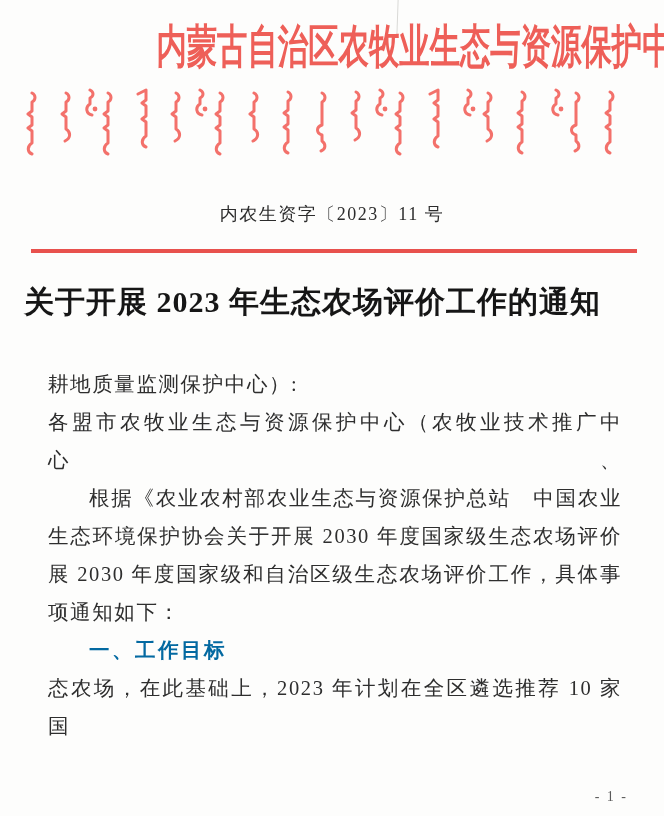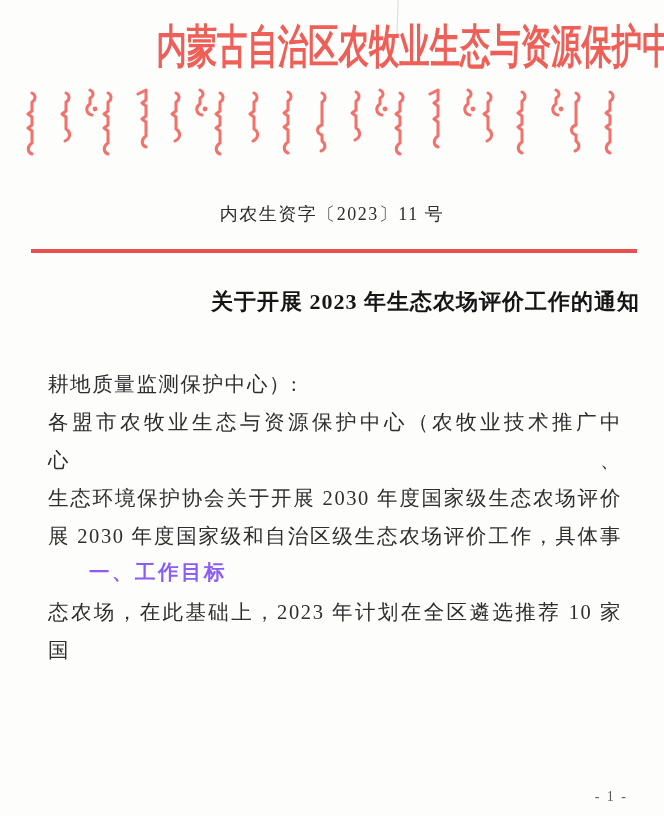--- a/index.html
+++ b/index.html
@@ -51,45 +51,45 @@
     letter-spacing: 1.5px;
     color: #2c2c2c;
   }
   .red-rule {
     height: 4px;
     background: #e8514d;
     margin: 23px 27px 0 31px;
   }
   .doc-title {
     margin: 31px 24px 16px 24px;
-    text-align: right;
-    font-size: 22px;
+    text-align: left;
+    font-size: 30px;
     font-weight: 700;
     letter-spacing: 1px;
     color: #161616;
     line-height: 36px;
   }
   .body-text {
     margin: 45px 42px 0 48px;
     font-size: 20.5px;
     line-height: 38px;
     letter-spacing: 1.6px;
     color: #2e2e2e;
   }
   .line { min-height: 38px; text-align: left; }
   .line.justify {
     text-align: justify;
     text-align-last: justify;
   }
   .line.indent { text-indent: 41px; }
   .line.heading {
     font-weight: 700;
-    font-family: Liberation Mono, monospace;
+    font-family: Liberation Sans, sans-serif;
     letter-spacing: 2.5px;
-    color: #8b5cf6;
+    color: #0369a1;
   }
   .page-number {
     position: absolute;
     right: 36px;
     top: 789px;
     font-size: 14px;
     letter-spacing: 2px;
     color: #5a5a5a;
   }
 </style>
@@ -152,21 +152,23 @@
 
   <div class="doc-number">内农生资字〔2023〕11 号</div>
 
   <div class="red-rule"></div>
 
   <h1 class="doc-title">关于开展 2023 年生态农场评价工作的通知</h1>
 
   <div class="body-text">
     <div class="line">耕地质量监测保护中心）:</div>
     <div class="line justify">各盟市农牧业生态与资源保护中心（农牧业技术推广中心、</div>
+    <div class="line justify indent">根据《农业农村部农业生态与资源保护总站　中国农业</div>
     <div class="line justify">生态环境保护协会关于开展 2030 年度国家级生态农场评价</div>
     <div class="line justify">展 2030 年度国家级和自治区级生态农场评价工作，具体事</div>
+    <div class="line">项通知如下：</div>
     <div class="line heading indent">一、工作目标</div>
     <div class="line justify">态农场，在此基础上，2023 年计划在全区遴选推荐 10 家国</div>
   </div>
 
   <div class="page-number">- 1 -</div>
 
 </div>
 
 </body></html>

